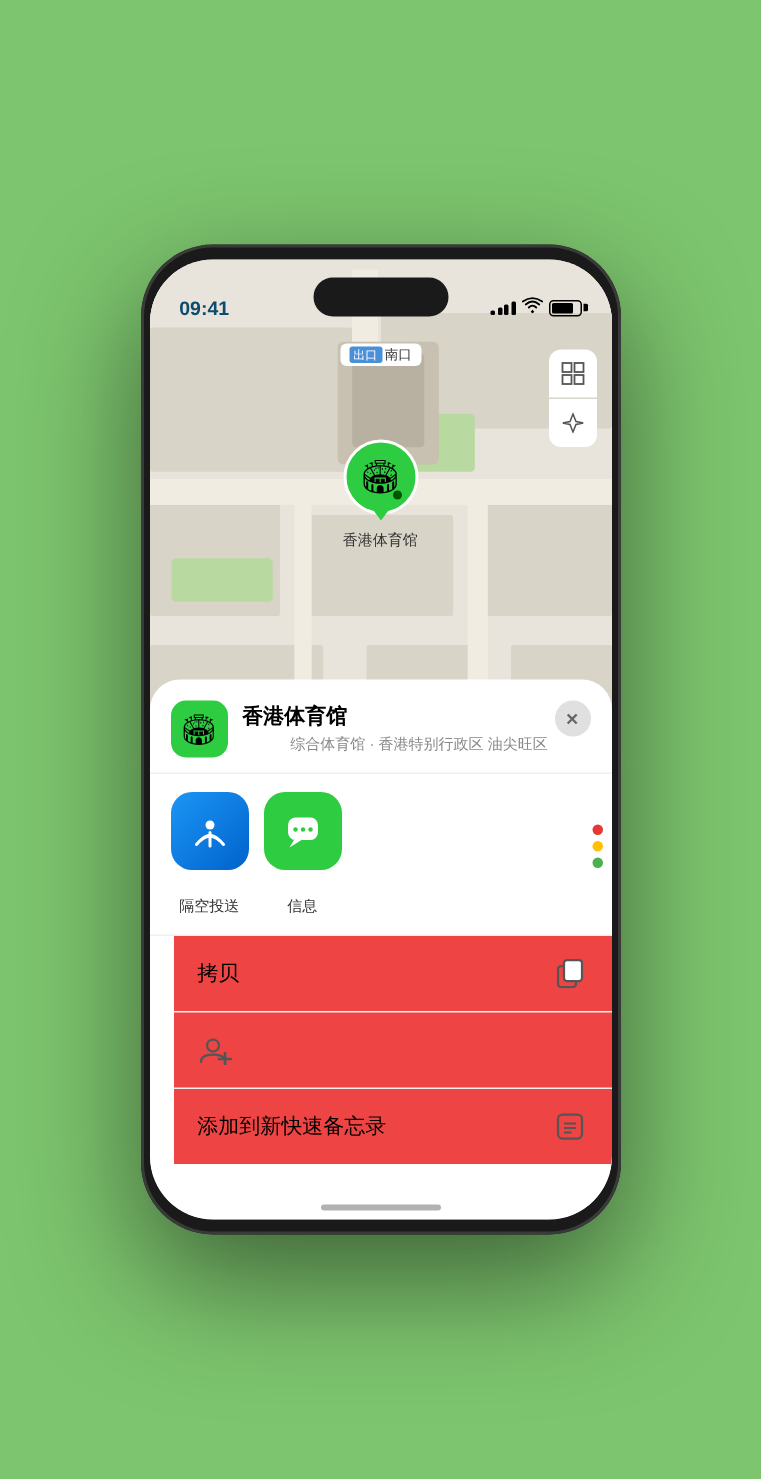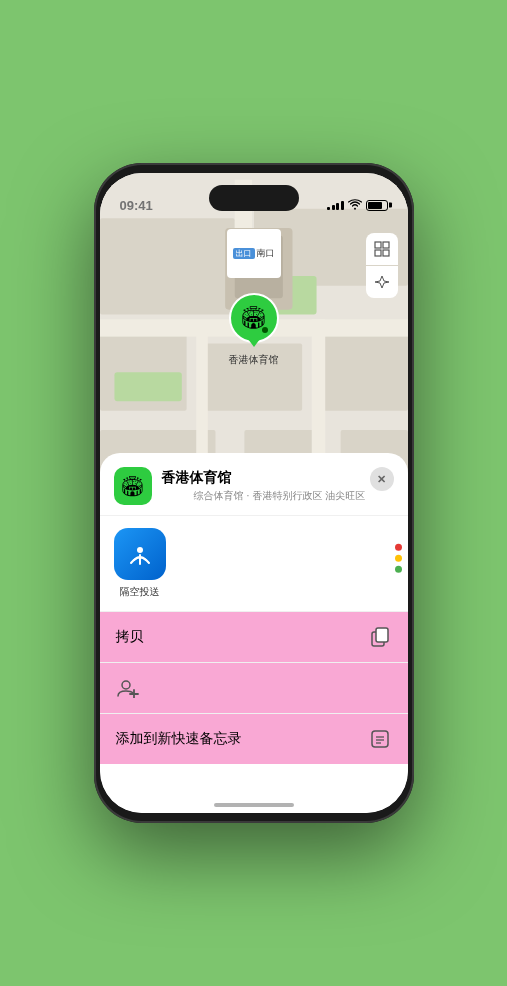--- a/index.html
+++ b/index.html
@@ -56,21 +56,21 @@
       z-index: 50;
       display: flex;
       align-items: center;
       justify-content: space-between;
       padding: 14px 20px 0;
     }
 
     .status-time {
       font-size: 13px;
       font-weight: 600;
-      color: #737373;
+      color: #0c4a6e;
       letter-spacing: 0;
     }
 
     .status-icons {
       display: flex;
       align-items: center;
       gap: 4px;
     }
 
     .signal-bars {
@@ -167,21 +167,21 @@
     }
 
     
     .map-label {
       position: absolute;
       top: 56px;
       left: 50%;
       transform: translateX(-50%);
       background: white;
       border-radius: 4px;
-      padding: 18px 6px;
+      padding: 1px 6px;
       font-size: 9px;
       color: #333;
       white-space: nowrap;
       display: flex;
       align-items: center;
       gap: 2px;
     }
 
     .map-label-tag {
       background: #4a90d9;
@@ -315,21 +315,21 @@
       padding: 12px 14px;
       gap: 10px;
       border-bottom: 1px solid #f0f0f0;
       overflow: hidden;
     }
 
     .share-item {
       display: flex;
       flex-direction: column;
       align-items: center;
-      gap: 5px;
+      gap: 17px;
       flex-shrink: 0;
       cursor: pointer;
     }
 
     .share-icon {
       width: 52px;
       height: 52px;
       border-radius: 14px;
       display: flex;
       align-items: center;
@@ -346,21 +346,22 @@
     .share-icon-message { background: #2ecc40; }
     .share-icon-mail { background: #2196f3; }
     .share-icon-notes {
       background: linear-gradient(180deg, #ffd700 0%, #ffc200 100%);
       border: 2px solid #e53935;
       box-shadow: 0 0 0 2px #e53935;
     }
 
     
     .action-list {
-      background: #f9a8d4;
+      background: #ef4444;
+      margin-left: 16px;
     }
 
     .action-item {
       display: flex;
       align-items: center;
       justify-content: space-between;
       padding: 13px 16px;
       border-bottom: 1px solid #f0f0f0;
       cursor: pointer;
     }
@@ -503,20 +504,32 @@
             <svg width="28" height="28" viewBox="0 0 28 28" fill="white">
               <circle cx="14" cy="10" r="3" fill="white"></circle>
               <path d="M8 20 Q14 14 20 20" stroke="white" stroke-width="2" fill="none" stroke-linecap="round"></path>
               <path d="M5 23 Q14 12 23 23" stroke="white" stroke-width="2" fill="none" stroke-linecap="round"></path>
               <line x1="14" y1="15" x2="14" y2="24" stroke="white" stroke-width="2" stroke-linecap="round"></line>
             </svg>
           </div>
           <span class="share-label">隔空投送</span>
         </div>
 
+        <div class="share-item">
+          <div class="share-icon share-icon-message">
+            <svg width="28" height="28" viewBox="0 0 28 28">
+              <rect x="4" y="5" width="20" height="15" rx="5" fill="white"></rect>
+              <polygon points="8,20 5,25 13,20" fill="white"></polygon>
+              <circle cx="9" cy="13" r="1.5" fill="#2ecc40"></circle>
+              <circle cx="14" cy="13" r="1.5" fill="#2ecc40"></circle>
+              <circle cx="19" cy="13" r="1.5" fill="#2ecc40"></circle>
+            </svg>
+          </div>
+          <span class="share-label">信息</span>
+        </div>
 
 
 
         <div style="position:absolute; right: 6px; top: 50%; transform: translateY(-70%); display:flex; flex-direction:column; gap:4px; align-items:center;">
           <div style="width:7px; height:7px; border-radius:50%; background:#e53935;"></div>
           <div style="width:7px; height:7px; border-radius:50%; background:#ffc107;"></div>
           <div style="width:7px; height:7px; border-radius:50%; background:#4caf50;"></div>
         </div>
       </div>
 

